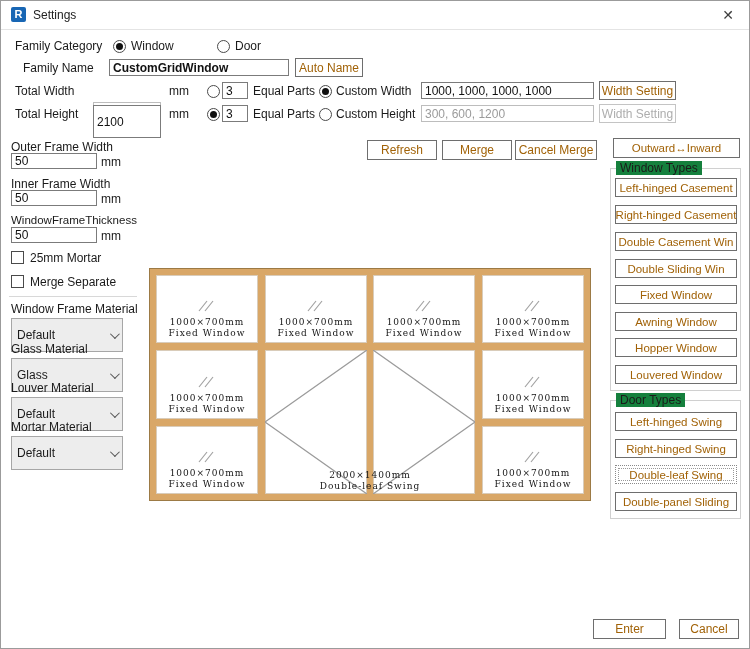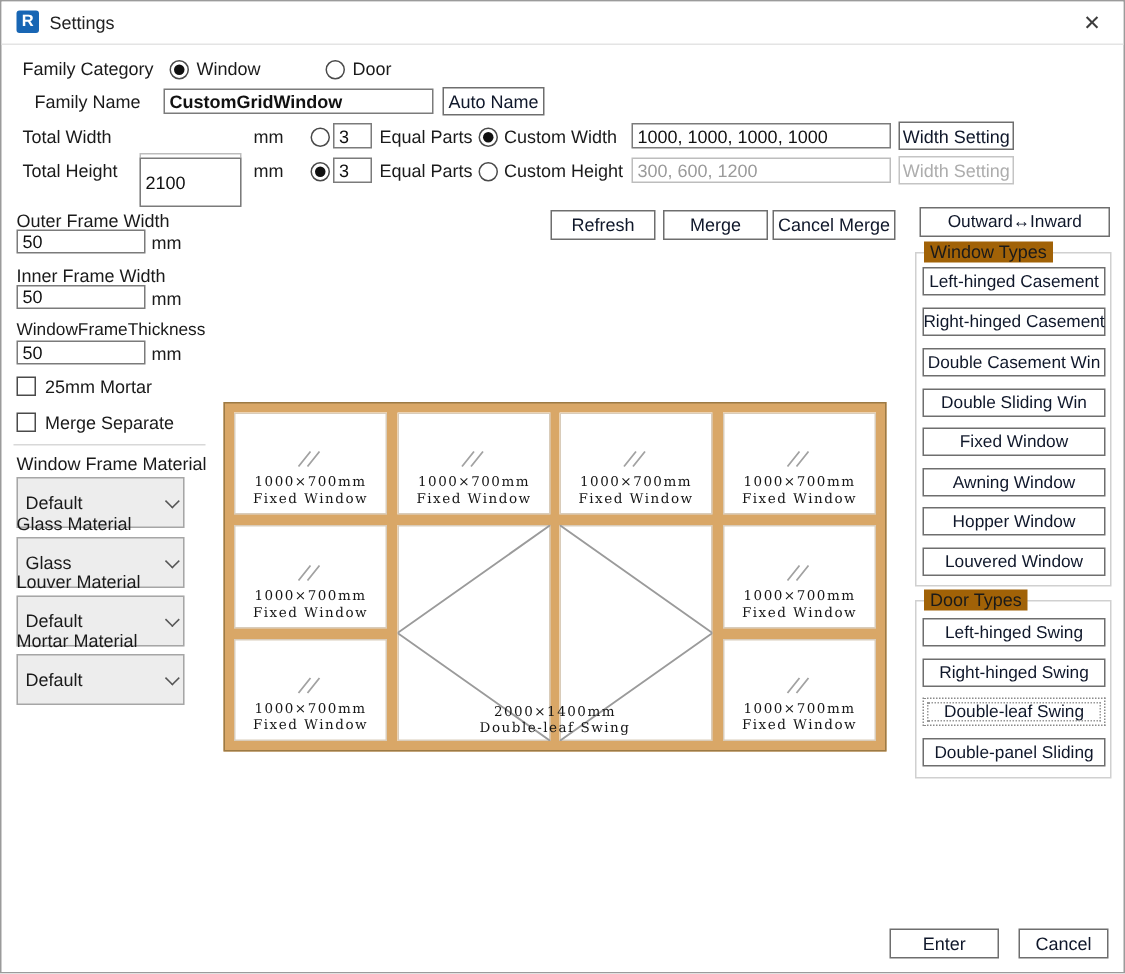--- a/index.html
+++ b/index.html
@@ -10,34 +10,34 @@
   }
   .titlebar{position:absolute;left:0;top:0;width:100%;height:28px;background:#fff;border-bottom:1px solid #e4e4e4;}
   .app-icon{position:absolute;left:10px;top:6px;width:15px;height:15px;background:#1866b4;color:#fff;
     font-weight:bold;font-size:11px;line-height:15px;text-align:center;border-radius:2px;}
   .wtitle{position:absolute;left:32px;top:7px;font-size:12px;color:#222;}
   .close{position:absolute;left:712px;top:4px;width:30px;height:21px;text-align:center;font-size:14px;color:#3d3d3d;cursor:pointer;line-height:21px;}
   .lbl{position:absolute;white-space:nowrap;color:#1a1a1a;}
   .tb{position:absolute;border:1px solid #7b7b7b;background:#fff;color:#111;font-family:"Liberation Sans",sans-serif;
     font-size:12px;padding:0 3px;box-sizing:border-box;outline:none;}
   .tb.dis{border-color:#bdbdbd;color:#9b9b9b;}
-  .btn{position:absolute;border:1px solid #6e6e6e;background:#fff;color:#0f172a;font-size:12px;
+  .btn{position:absolute;border:1px solid #6e6e6e;background:#fff;color:#a16207;font-size:12px;
     display:flex;align-items:center;justify-content:center;box-sizing:border-box;cursor:pointer;white-space:nowrap;}
   .btn.dis{border-color:#c4c4c4;color:#adadad;cursor:default;}
   .btn.focused{border:1px dotted #8a8a8a;outline:1px dotted #999;outline-offset:-4px;}
   .radio{position:absolute;width:13px;height:13px;border:1px solid #4a4a4a;border-radius:50%;background:#fff;box-sizing:border-box;cursor:pointer;}
   .radio.sel::after{content:"";position:absolute;left:2px;top:2px;width:7px;height:7px;border-radius:50%;background:#101010;}
   .chk{position:absolute;width:13px;height:13px;border:1px solid #4a4a4a;background:#fff;box-sizing:border-box;cursor:pointer;}
   .dd{position:absolute;border:1px solid #a6a6a6;background:#ededed;display:flex;align-items:center;
     padding:16px 5px;box-sizing:border-box;cursor:pointer;text-align:center;}
   .dd .chev{margin-left:auto;width:6px;height:6px;border-right:1.4px solid #555;border-bottom:1.4px solid #555;
     transform:rotate(45deg) translateY(-2px);}
   .sep{position:absolute;height:1px;background:#d8d8d8;}
   .gbox{position:absolute;border:1px solid #d0d0d0;box-sizing:border-box;}
-  .gbox-label{position:absolute;background:#a16207;padding:0 4px;color:#1a1a1a;}
+  .gbox-label{position:absolute;background:#15803d;padding:0 4px;color:#1a1a1a;}
   .rp-btn{font-size:11.5px;}
   .canvas{position:absolute;left:148px;top:267px;width:442px;height:233px;background:#d9a767;
     border:1px solid #9c7a45;box-sizing:border-box;}
   .cell{position:absolute;background:#fff;box-shadow:inset 0 0 0 1px rgba(146,109,56,.35);
     display:flex;flex-direction:column;align-items:center;justify-content:flex-end;
     padding-bottom:4px;box-sizing:border-box;}
   .ctext{font-family:"DejaVu Serif","Liberation Serif",serif;font-size:9px;letter-spacing:1px;
     line-height:11px;color:#151515;white-space:nowrap;}
   .glass{margin-bottom:4px;}
   .door-label{position:absolute;display:flex;flex-direction:column;align-items:center;justify-content:flex-end;

